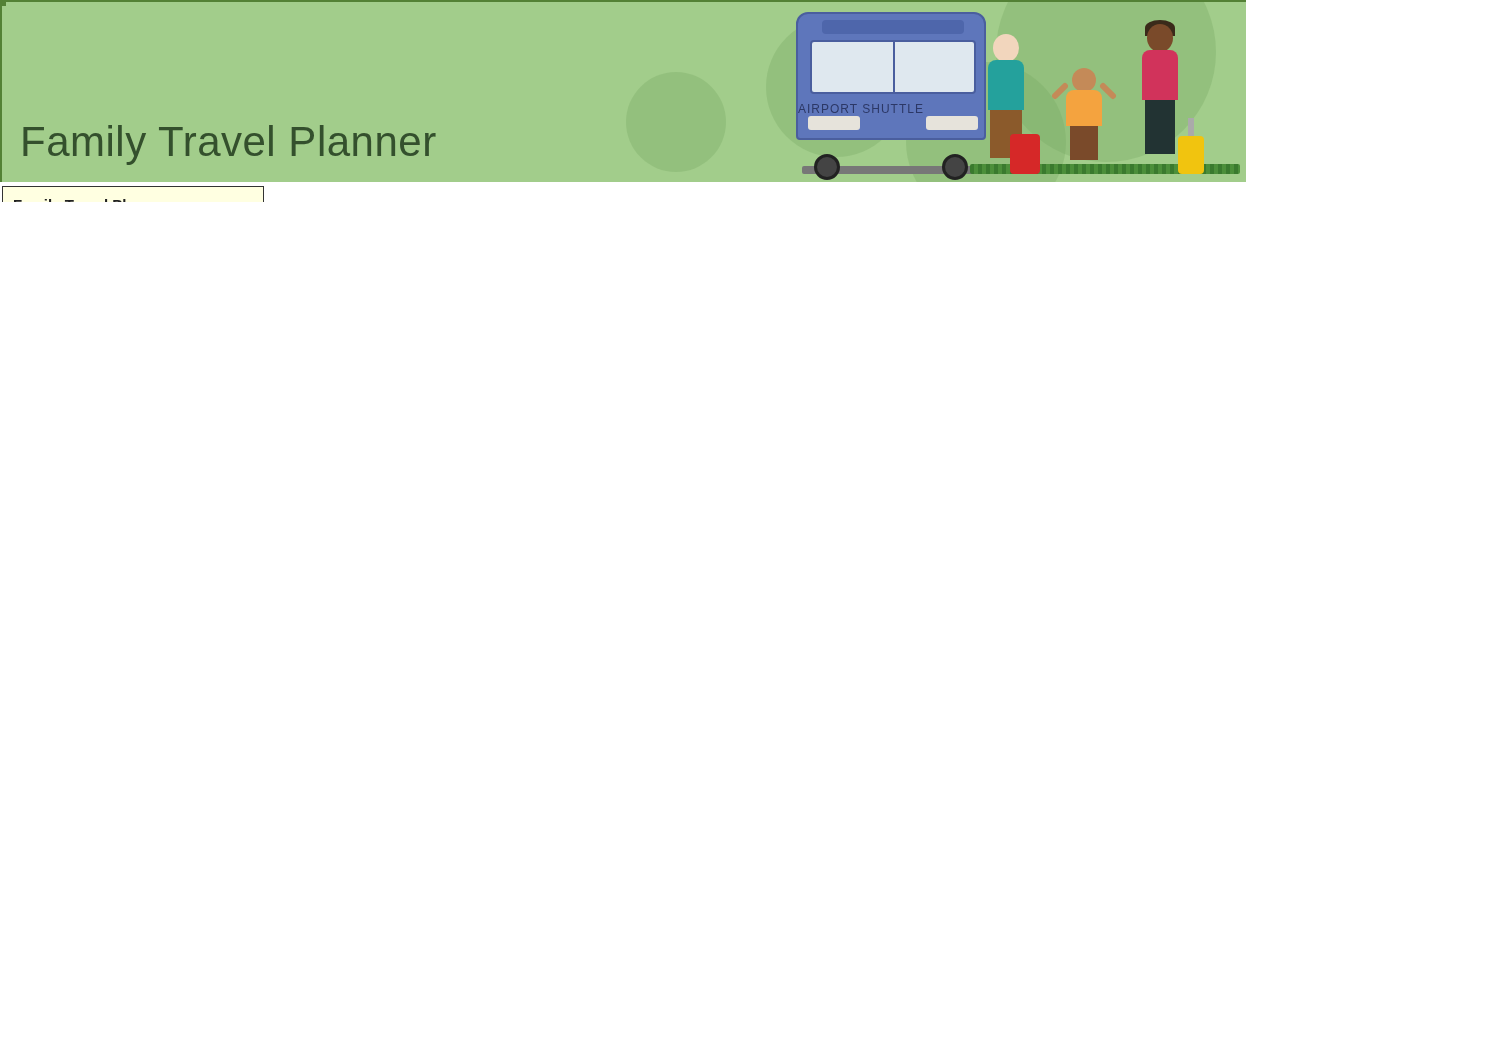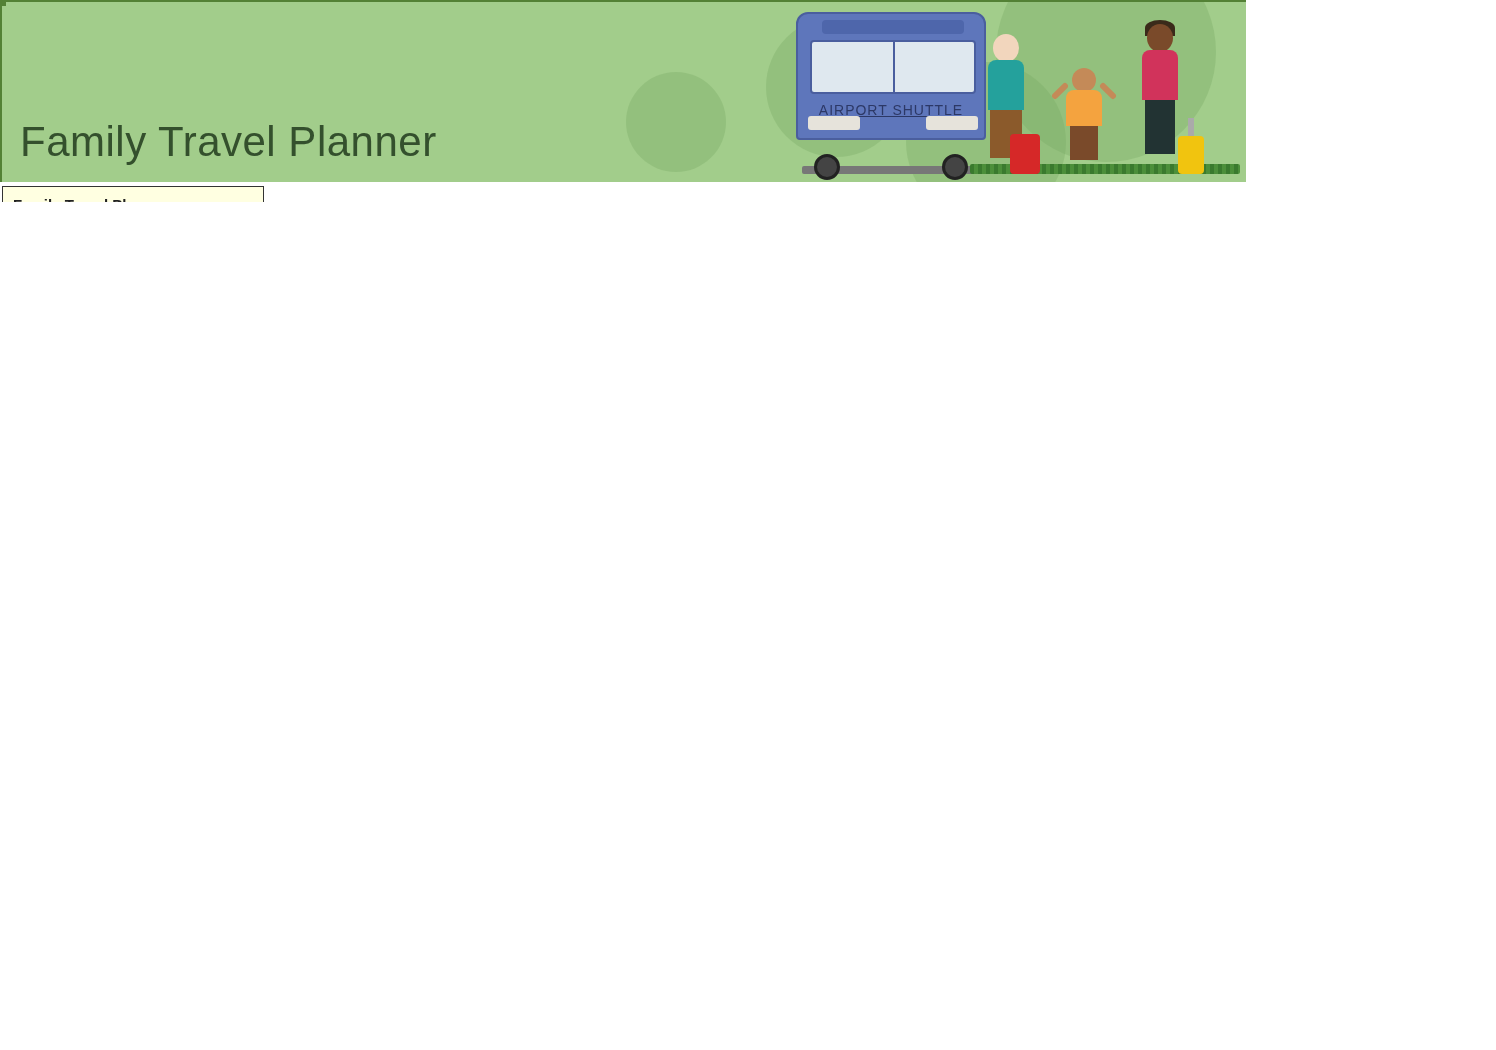--- a/index.html
+++ b/index.html
@@ -34,21 +34,21 @@
 
 
 .bus {
   position: absolute; right: 260px; top: 10px; width: 190px; height: 156px;
 }
 .bus-body { position: absolute; width: 190px; height: 128px; background: #5e76bb; border-radius: 12px 12px 4px 4px; border: 2px solid #4a5e9e; }
 .bus-window { position: absolute; top: 26px; left: 12px; width: 166px; height: 54px; background: #dfe8ef; border: 2px solid #4a5e9e; border-radius: 4px; }
 .bus-window::after { content:""; position:absolute; left:50%; top:0; width:2px; height:100%; background:#4a5e9e; }
 .bus-lights { position: absolute; bottom: 4px; left: 10px; width: 170px; height: 18px; display:flex; justify-content: space-between; }
 .bus-lights span { width: 52px; height: 14px; background: #e6e3db; border-radius: 3px; }
-.bus-label { position:absolute; top:88px; left:0; width:100%; text-align:center; font-size:14px; color:#2c3866; letter-spacing:1px;text-decoration:underline;}
+.bus-label { position:absolute; top:88px; left:0; width:100%; font-size:12px; color:#2c3866; letter-spacing:1px;}
 .bus-wheel { position: absolute; bottom:-12px; width: 26px; height: 26px; background:#444; border:3px solid #222; border-radius:50%; }
 .bus-wheel.l { left: 18px; } .bus-wheel.r { right: 18px; }
 .bus-bumper { position:absolute; bottom:-6px; left:6px; width:178px; height:8px; background:#777; border-radius:2px; }
 .bus-top { position:absolute; top:6px; left:24px; width:142px; height:14px; background:#4e66ab; border-radius:4px; }
 
 
 .family { position: absolute; right: 18px; bottom: 8px; width: 250px; height: 165px; }
 .grass { position:absolute; bottom:0; left:-8px; width:270px; height:10px; background: repeating-linear-gradient(90deg,#3a7a2e 0 4px,#4c8f3a 4px 8px); border-radius:2px;}
 .person { position:absolute; bottom:10px; }
 .head { border-radius:50%; position:absolute; }

